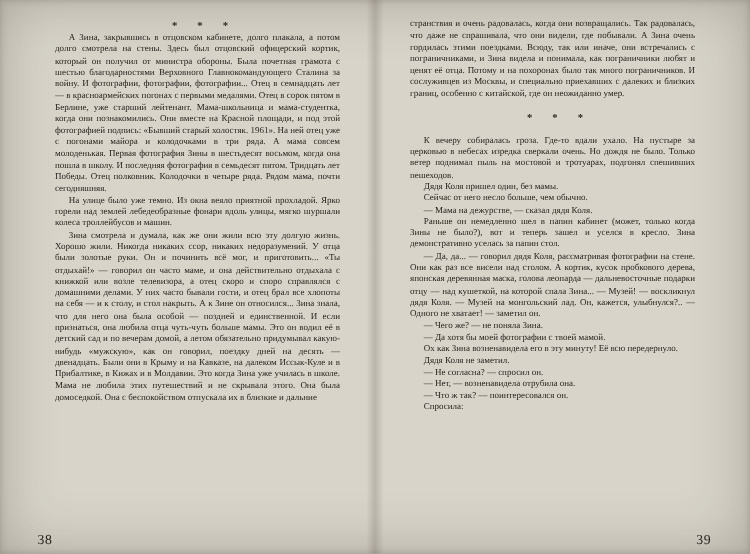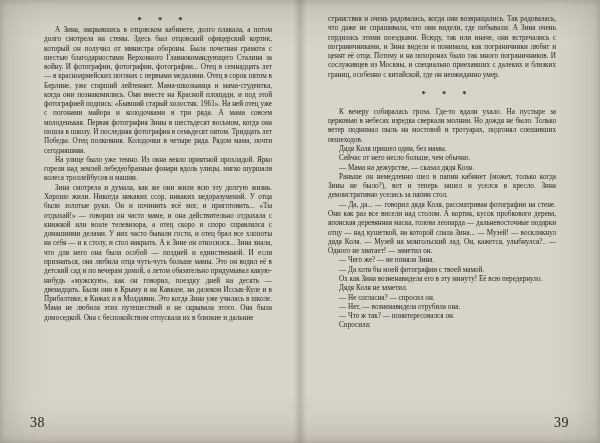--- a/index.html
+++ b/index.html
@@ -10,21 +10,21 @@
     font-family:"Liberation Serif","DejaVu Serif",serif;color:#27241f;
   }
   .page{position:absolute;top:0;height:443px;box-sizing:border-box;
     font-size:7.2px;line-height:1.29;text-align:justify;}
   .page-left{left:0;width:300px;padding:15px 28px 26px 44px;}
   .page-right{left:300px;width:300px;padding:15px 44px 26px 28px;}
   .sep{text-align:center;letter-spacing:7px;font-size:8.5px;font-weight:bold;margin:1px 0 7px;text-indent:0;}
   .sep.mid{margin:9px 0 8px;}
   .page p{margin:0;text-indent:11px;}
   .page p.cont{text-indent:0;}
-  .pnum{position:absolute;bottom:11px;font-size:14px;letter-spacing:.5px;}
+  .pnum{position:absolute;bottom:4px;font-size:11px;letter-spacing:.5px;}
   .page-left .pnum{left:30px;}
   .page-right .pnum{right:31px;}
   .gutter{position:absolute;left:293px;top:0;width:14px;height:443px;pointer-events:none;
     background:linear-gradient(90deg,rgba(70,60,48,0) 0%,rgba(70,60,48,.20) 50%,rgba(70,60,48,0) 100%);}
 </style>
 </head>
 <body>
 
 <div class="spread">
 
@@ -34,21 +34,21 @@
     <p>На улице было уже темно. Из окна веяло приятной прохладой. Ярко горели над землей лебедеобразные фонари вдоль улицы, мягко шуршали колеса троллейбусов и машин.</p>
     <p>Зина смотрела и думала, как же они жили всю эту долгую жизнь. Хорошо жили. Никогда никаких ссор, никаких недоразумений. У отца были золотые руки. Он и починить всё мог, и приготовить... «Ты отдыхай!» — говорил он часто маме, и она действительно отдыхала с книжкой или возле телевизора, а отец скоро и споро справлялся с домашними делами. У них часто бывали гости, и отец брал все хлопоты на себя — и к столу, и стол накрыть. А к Зине он относился... Зина знала, что для него она была особой — поздней и единственной. И если признаться, она любила отца чуть-чуть больше мамы. Это он водил её в детский сад и по вечерам домой, а летом обязательно придумывал какую-нибудь «мужскую», как он говорил, поездку дней на десять — двенадцать. Были они в Крыму и на Кавказе, на далеком Иссык-Куле и в Прибалтике, в Кижах и в Молдавии. Это когда Зина уже училась в школе. Мама не любила этих путешествий и не скрывала этого. Она была домоседкой. Она с беспокойством отпускала их в близкие и дальние</p>
     <div class="pnum">38</div>
   </div>
 
   <div class="gutter"></div>
 
   <div class="page page-right">
     <p class="cont">странствия и очень радовалась, когда они возвращались. Так радовалась, что даже не спрашивала, что они видели, где побывали. А Зина очень гордилась этими поездками. Всюду, так или иначе, они встречались с пограничниками, и Зина видела и понимала, как пограничники любят и ценят её отца. Потому и на похоронах было так много пограничников. И сослуживцев из Москвы, и специально приехавших с далеких и близких границ, особенно с китайской, где он неожиданно умер.</p>
     <p class="sep mid">* * *</p>
-    <p>К вечеру собиралась гроза. Где-то вдали ухало. На пустыре за церковью в небесах изредка сверкали молнии. Но дождя не было. Только ветер поднимал пыль на мостовой и тротуарах, подгонял спешивших пешеходов.</p>
+    <p>К вечеру собиралась гроза. Где-то вдали ухало. На пустыре за церковью в небесах изредка сверкали очень. Но дождя не было. Только ветер поднимал пыль на мостовой и тротуарах, подгонял спешивших пешеходов.</p>
     <p>Дядя Коля пришел один, без мамы.</p>
     <p>Сейчас от него несло больше, чем обычно.</p>
     <p>— Мама на дежурстве, — сказал дядя Коля.</p>
     <p>Раньше он немедленно шел в папин кабинет (может, только когда Зины не было?), вот и теперь зашел и уселся в кресло. Зина демонстративно уселась за папин стол.</p>
     <p>— Да, да... — говорил дядя Коля, рассматривая фотографии на стене. Они как раз все висели над столом. А кортик, кусок пробкового дерева, японская деревянная маска, голова леопарда — дальневосточные подарки отцу — над кушеткой, на которой спала Зина... — Музей! — воскликнул дядя Коля. — Музей на монгольский лад. Он, кажется, улыбнулся?.. — Одного не хватает! — заметил он.</p>
     <p>— Чего же? — не поняла Зина.</p>
     <p>— Да хотя бы моей фотографии с твоей мамой.</p>
     <p>Ох как Зина возненавидела его в эту минуту! Её всю передернуло.</p>
     <p>Дядя Коля не заметил.</p>
     <p>— Не согласна? — спросил он.</p>

